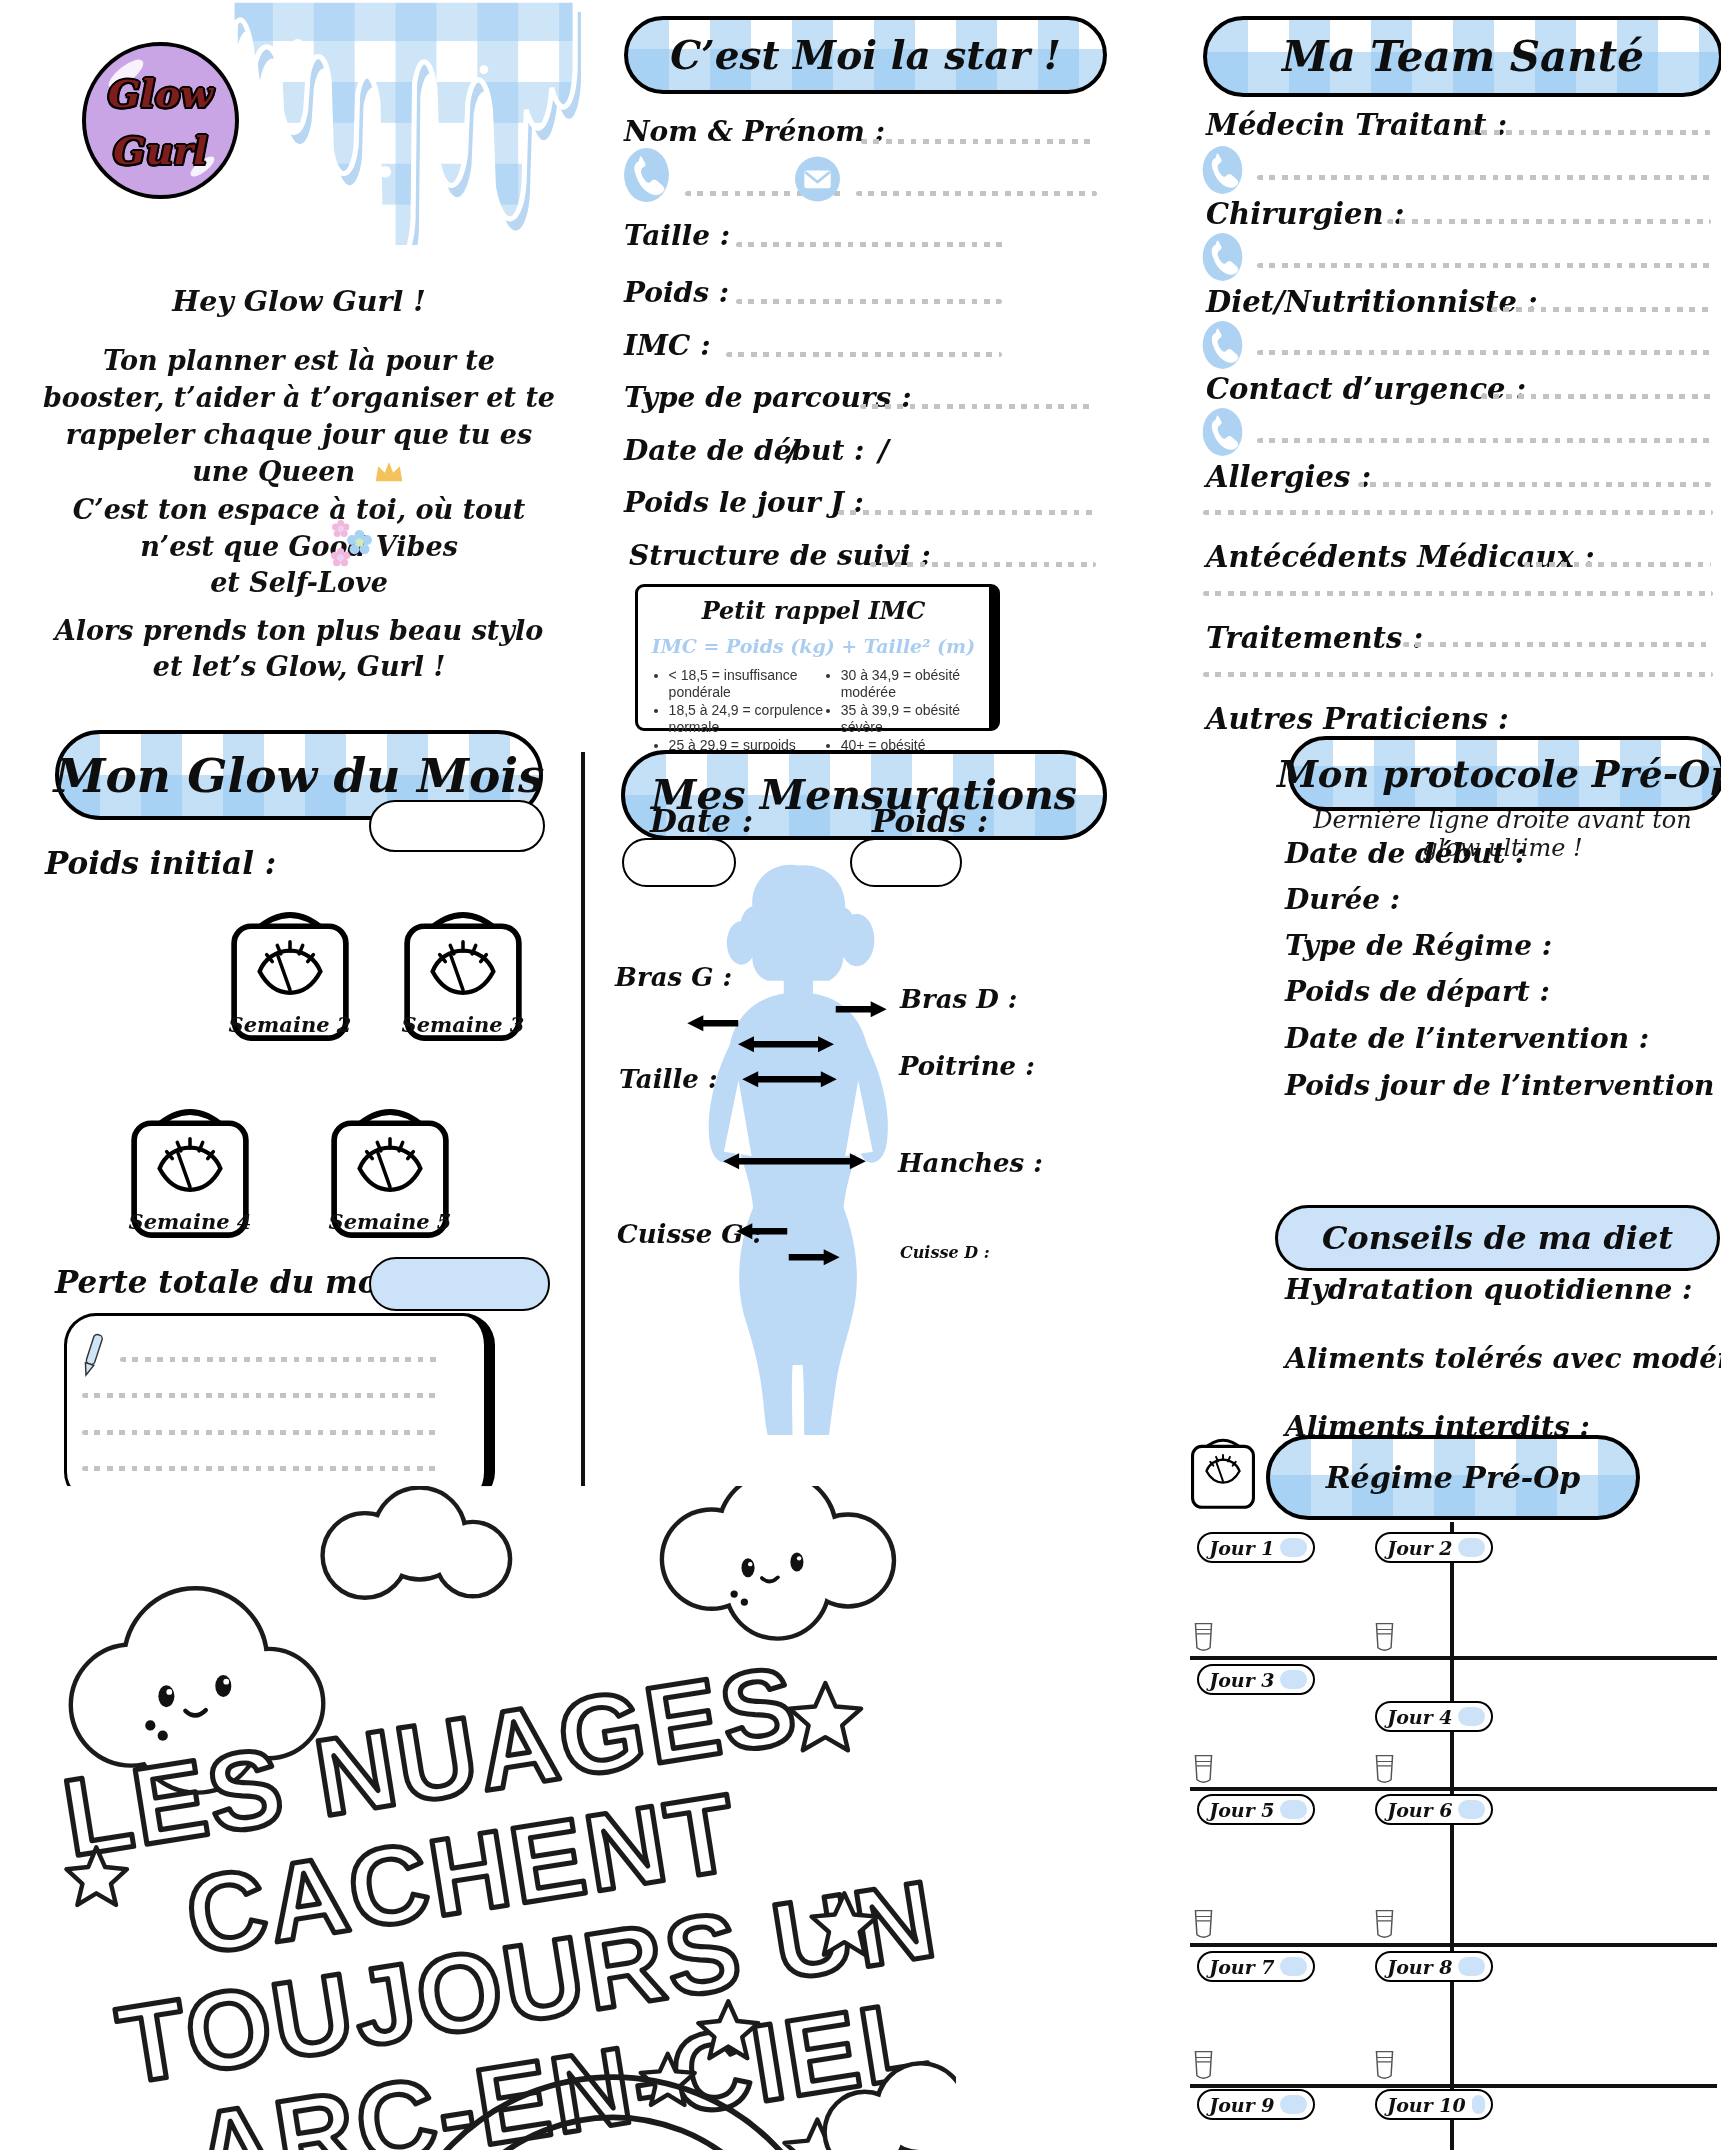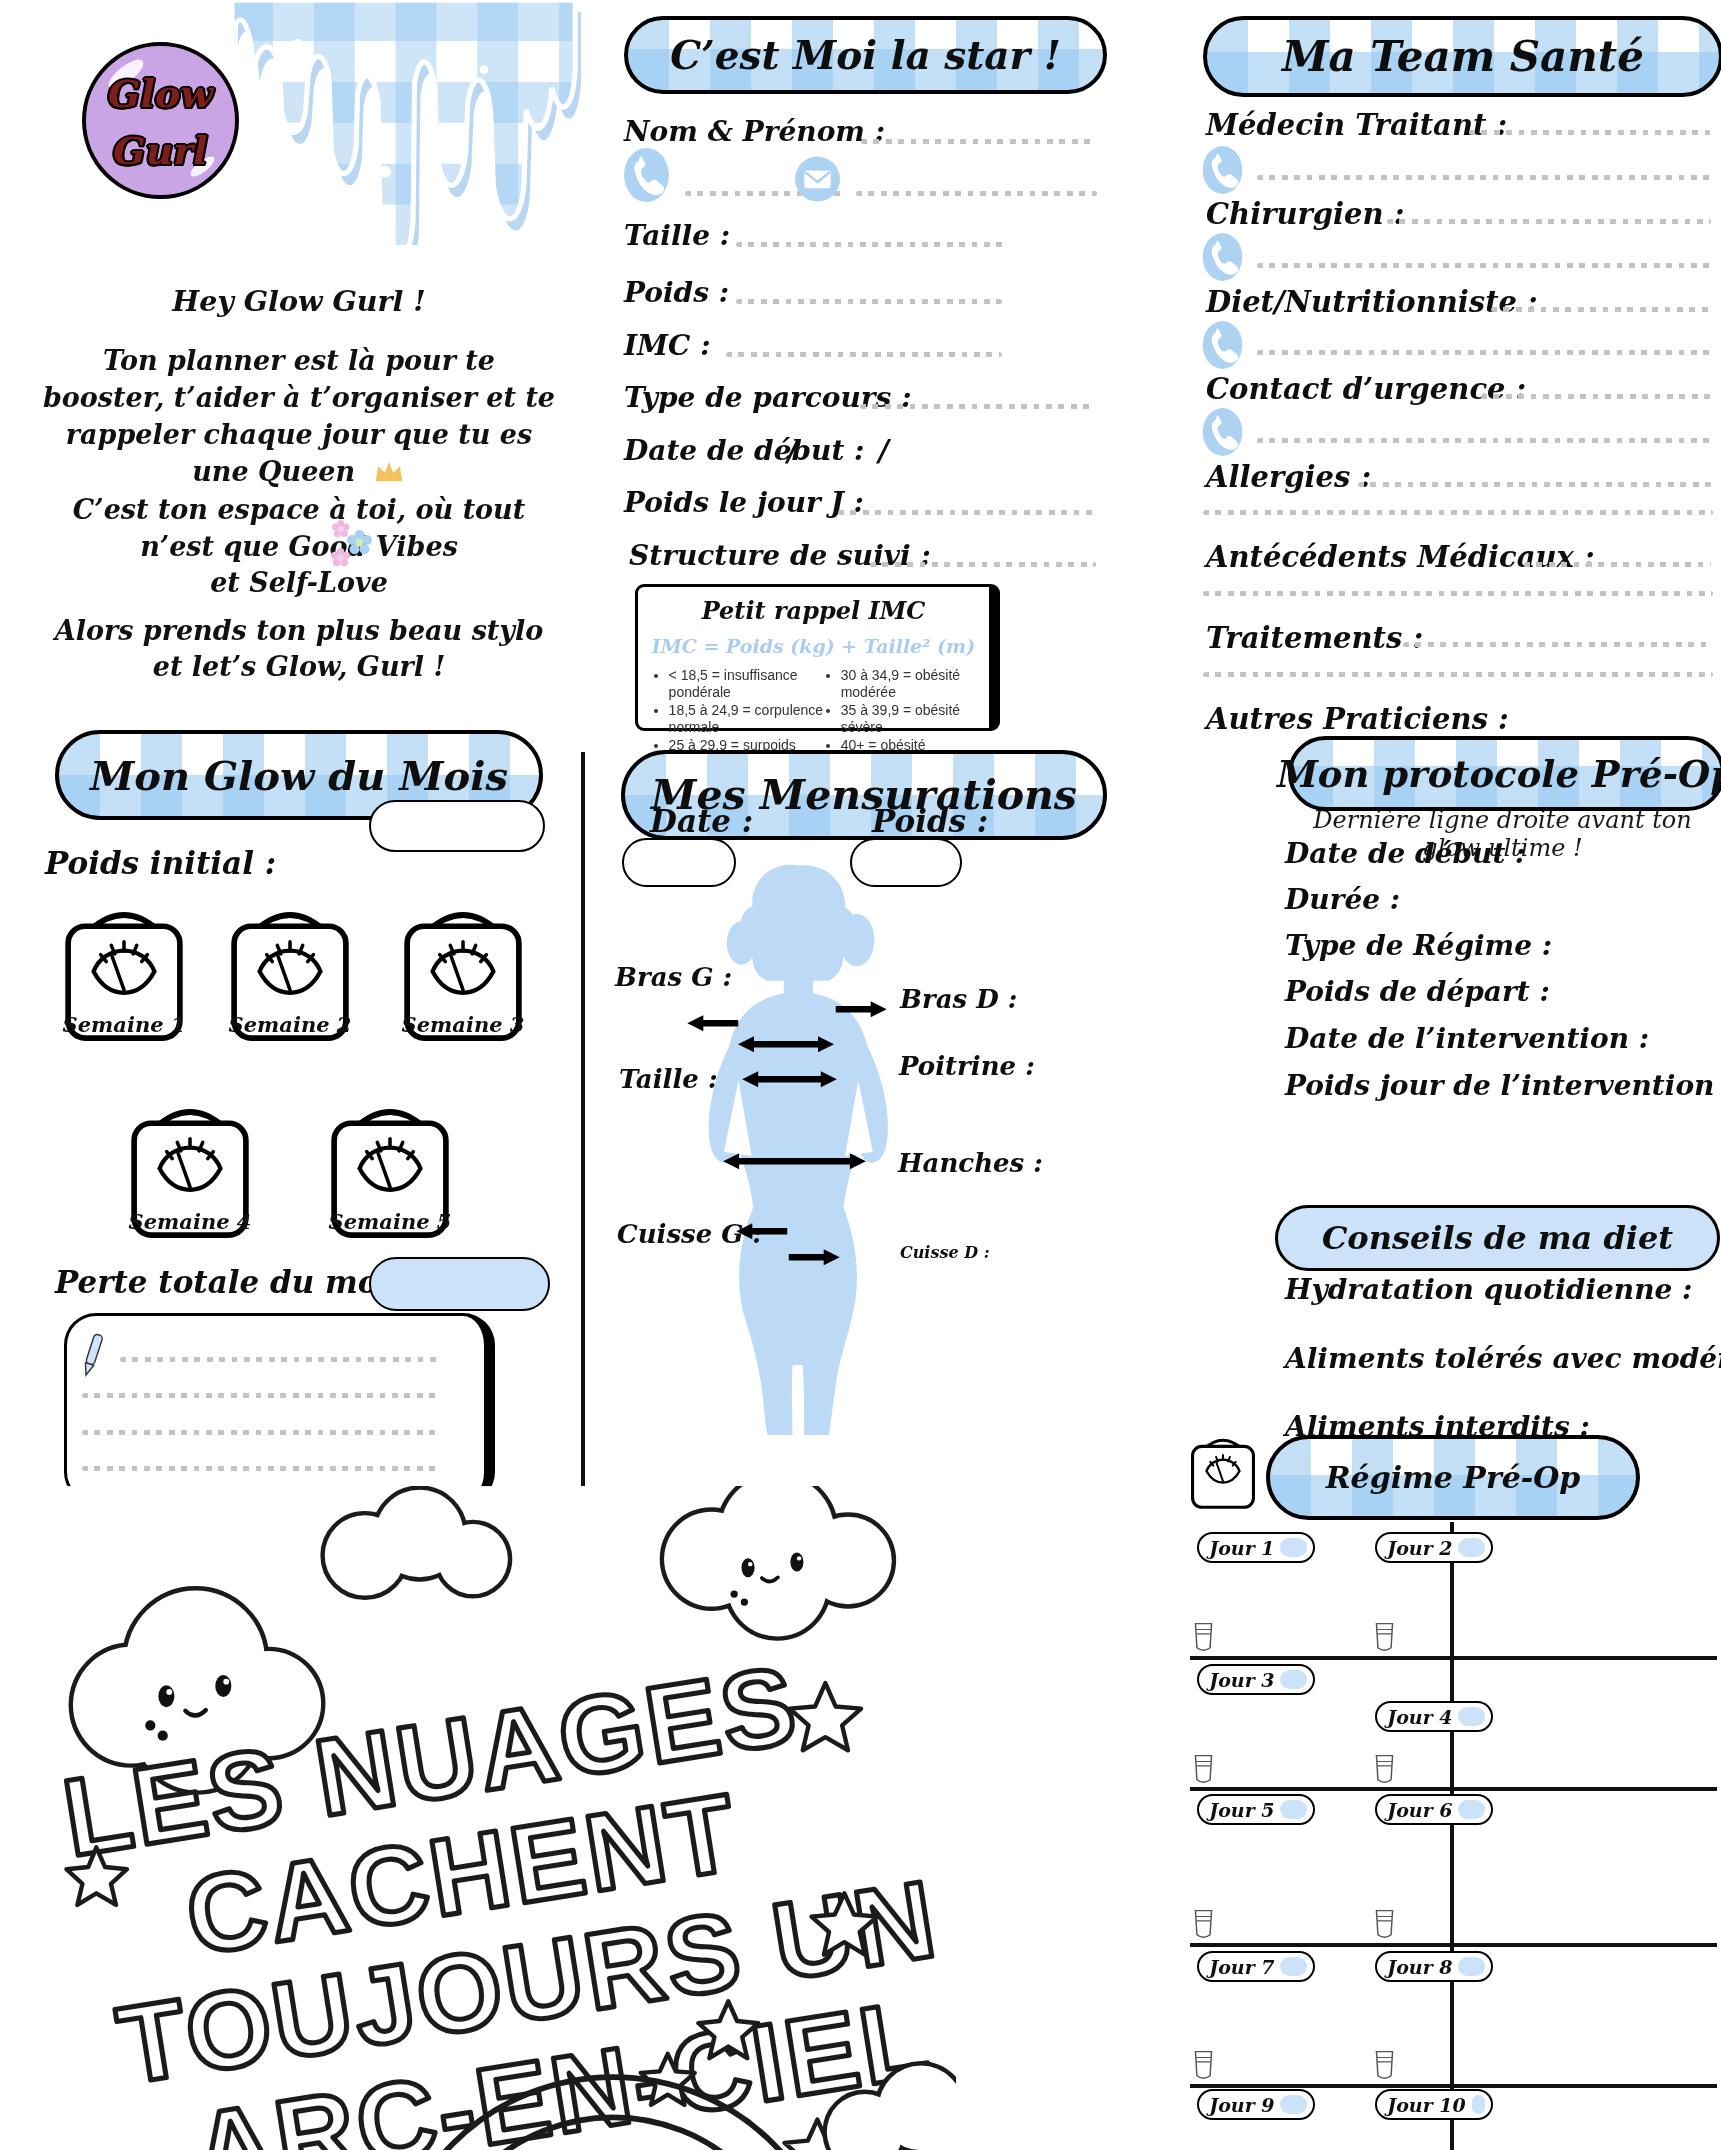--- a/index.html
+++ b/index.html
@@ -125,32 +125,26 @@
       <use href="#sym-flower-blue"></use>
     </svg>
   <svg class="abs" style="left:331px;top:548px;" width="19" height="19" viewBox="0 0 26 26">
       <use href="#sym-flower-pink"></use>
     </svg>
   <div class="intro" style="top:612px;">Alors prends ton plus beau stylo</div>
   <div class="intro" style="top:648px;">et let’s Glow, Gurl !</div>
 
   <div class="gline" style="left:581px;top:752px;width:3.7px;height:734px;"></div>
 
-  <div class="hdr gingham" style="left:55px;top:730px;width:480px;height:82px;font-size:40px;">
+  <div class="hdr gingham" style="left:55px;top:730px;width:480px;height:82px;font-size:47px;">
     <span>Mon Glow du Mois</span>
   </div>
   <div class="pill" style="left:369px;top:800px;width:172px;height:48px;"></div>
   <div class="lbl" style="left:45px;top:845px;font-size:31px;">Poids initial :</div>
 
-  <div class="weekcard" style="left:57px;top:898px;">
-    <svg width="134" height="145" viewBox="0 0 170 205">
-        <use href="#sym-scale"></use>
-      </svg>
-    <div class="wlabel">Semaine 1</div>
-  </div>
   <div class="weekcard" style="left:223px;top:898px;">
     <svg width="134" height="145" viewBox="0 0 170 205">
         <use href="#sym-scale"></use>
       </svg>
     <div class="wlabel">Semaine 2</div>
   </div>
   <div class="weekcard" style="left:396px;top:898px;">
     <svg width="134" height="145" viewBox="0 0 170 205">
         <use href="#sym-scale"></use>
       </svg>

